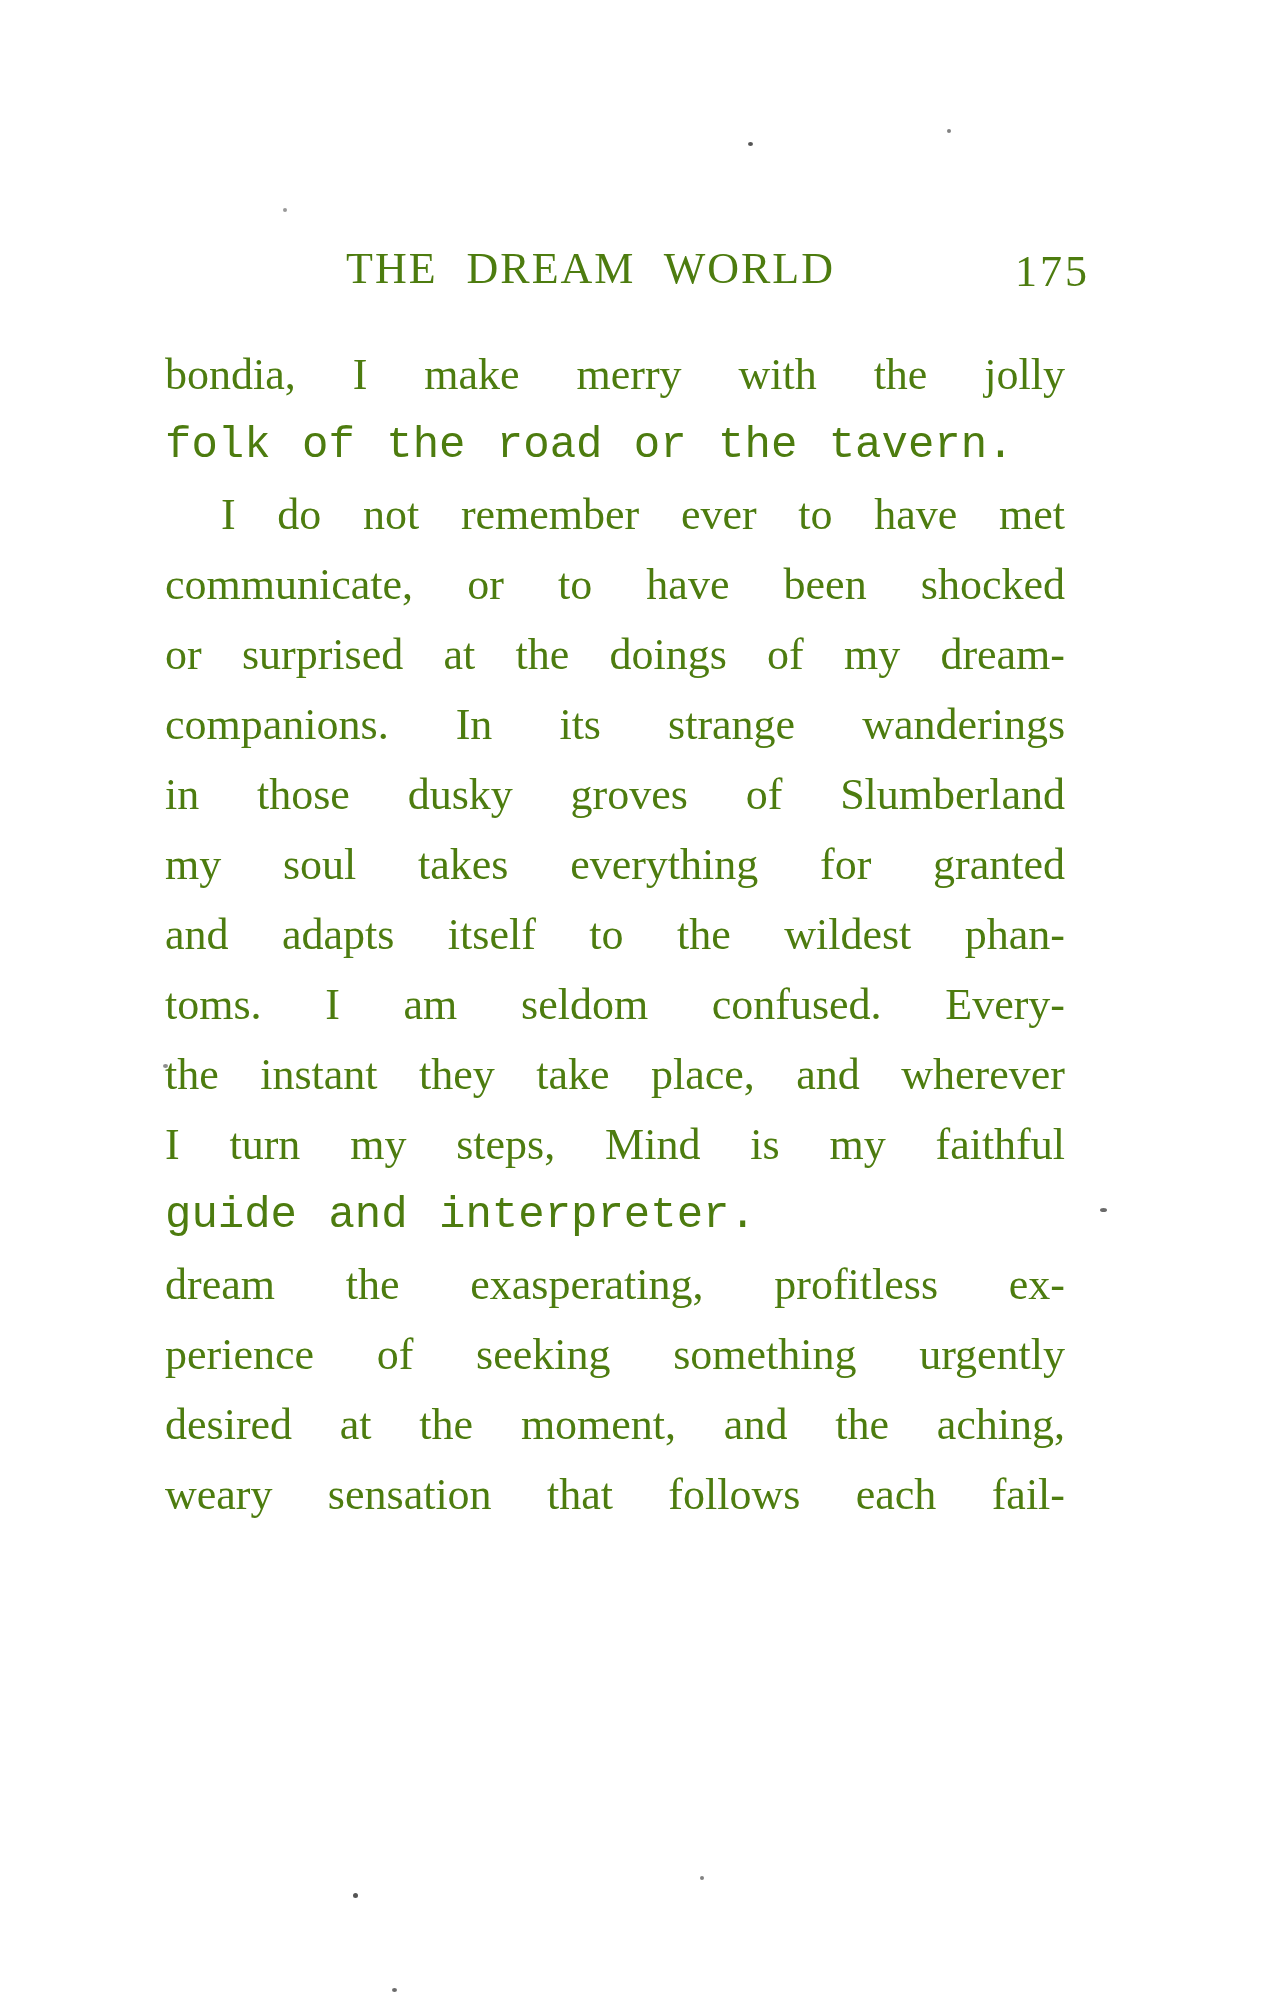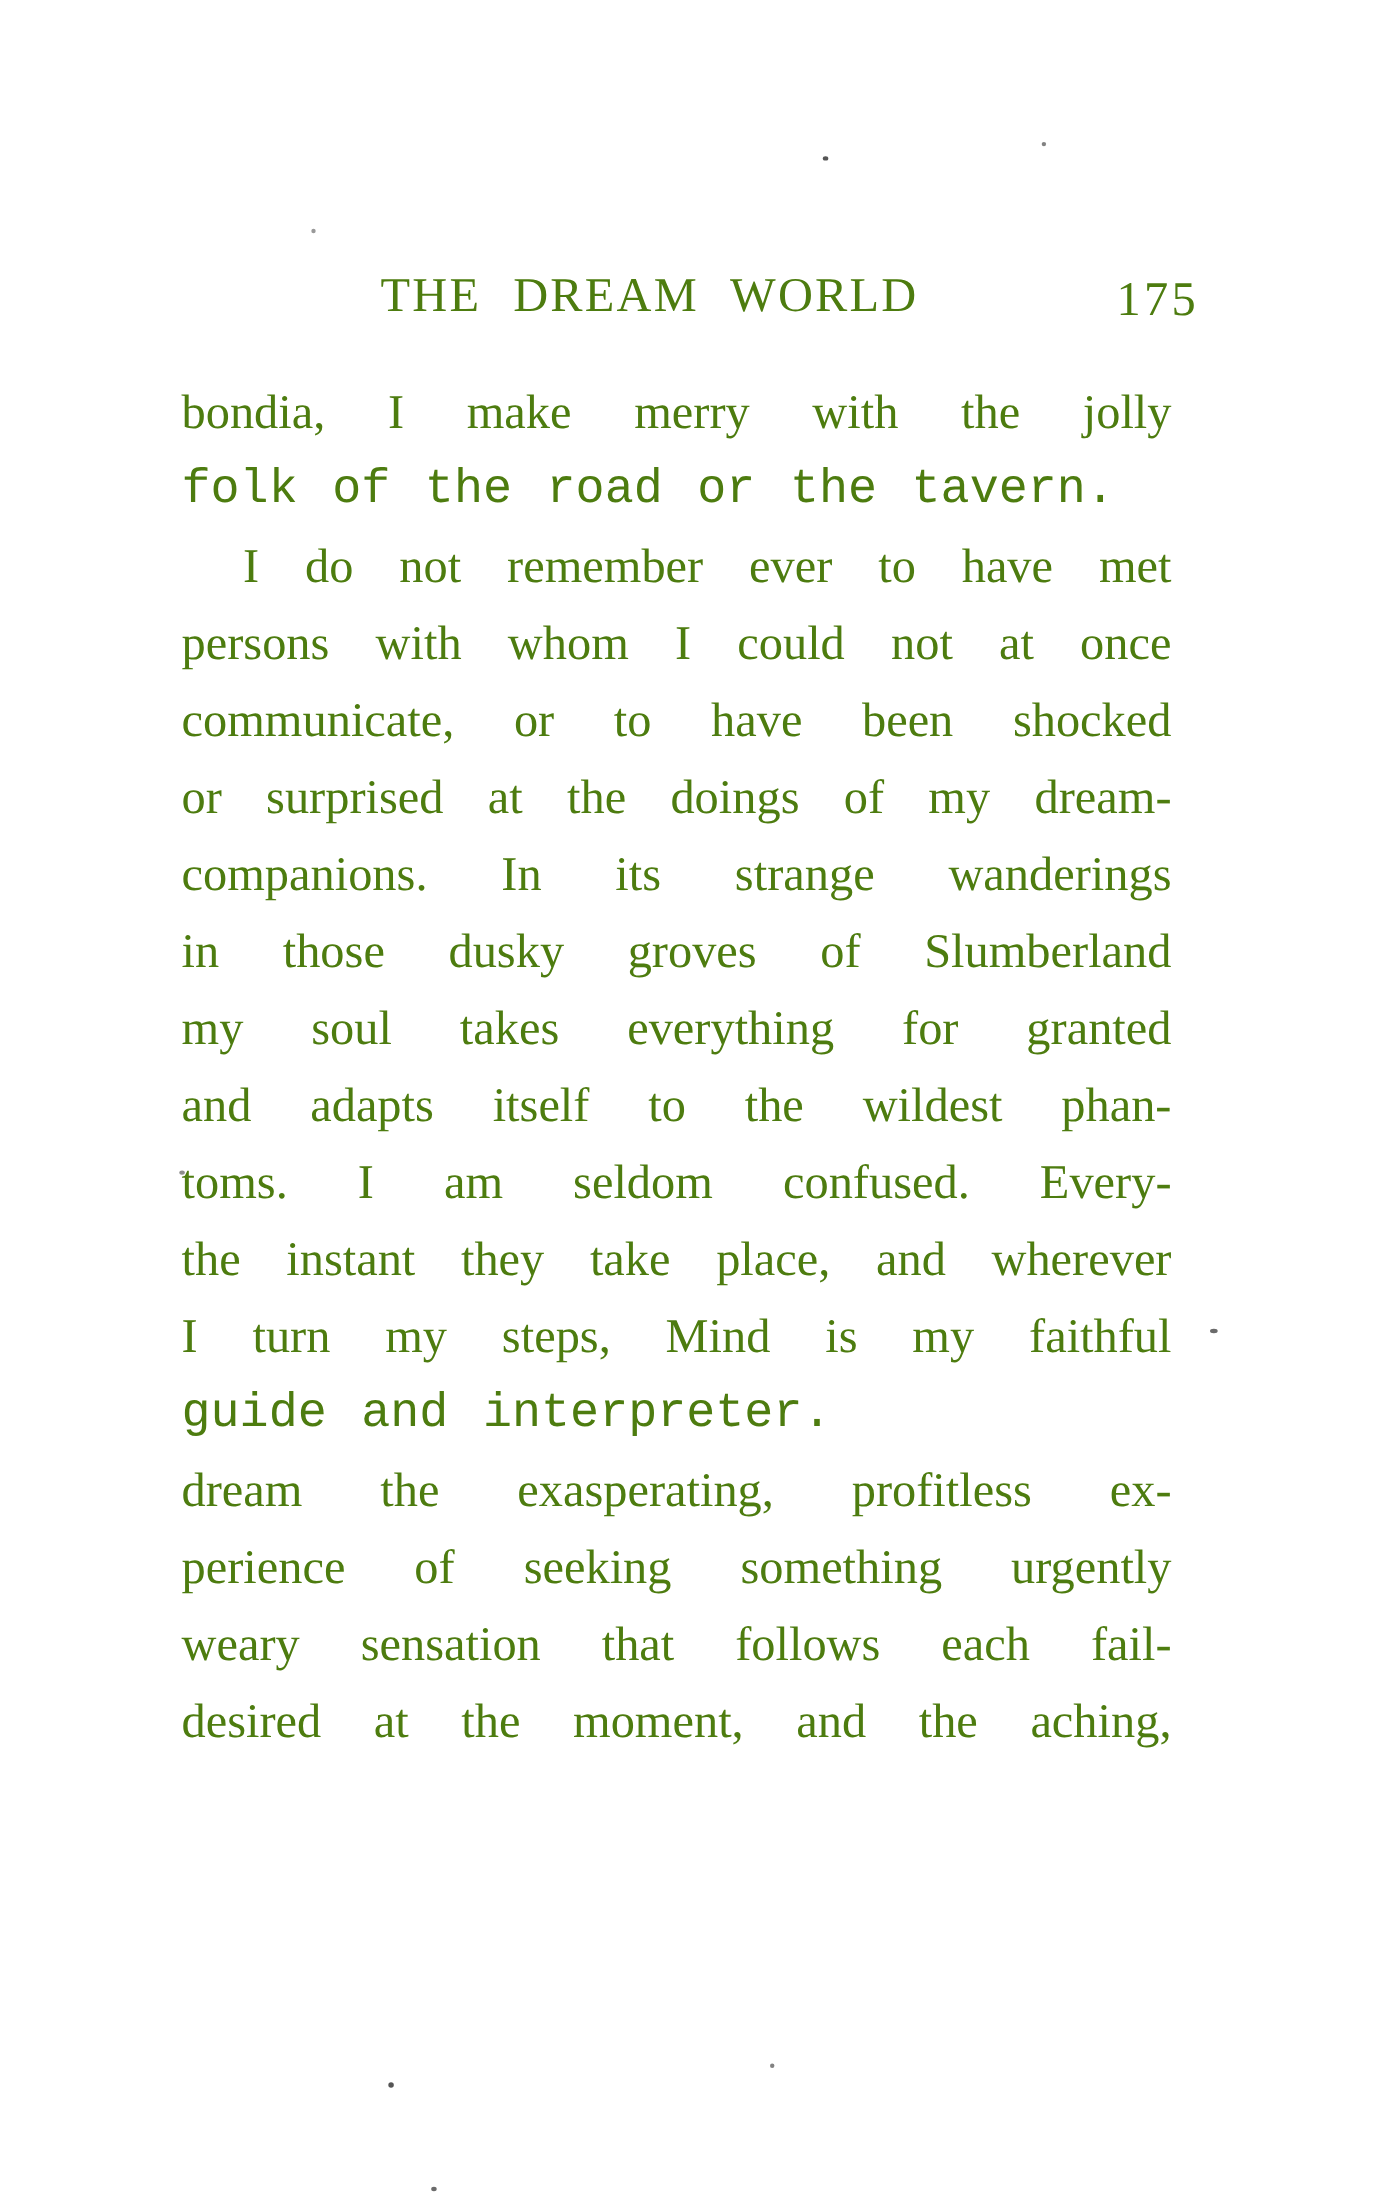--- a/index.html
+++ b/index.html
@@ -64,38 +64,37 @@
 
   <div class="body-text">
 
     <div class="para">
       <div class="line">bondia, I make merry with the jolly</div>
       <div class="line endpara">folk of the road or the tavern.</div>
     </div>
 
     <div class="para">
       <div class="line indent">I do not remember ever to have met</div>
-      <div class="line">persons with whom I could not at once</div>
       <div class="line">communicate, or to have been shocked</div>
       <div class="line">or surprised at the doings of my dream-</div>
       <div class="line">companions.  In its strange wanderings</div>
       <div class="line">in those dusky groves of Slumberland</div>
       <div class="line">my soul takes everything for granted</div>
       <div class="line">and adapts itself to the wildest phan-</div>
       <div class="line">toms.  I am seldom confused.  Every-</div>
       <div class="line">the instant they take place, and wherever</div>
       <div class="line">I turn my steps, Mind is my faithful</div>
       <div class="line endpara">guide and interpreter.</div>
     </div>
 
     <div class="para">
       <div class="line">dream the exasperating, profitless ex-</div>
       <div class="line">perience of seeking something urgently</div>
+      <div class="line">desired at the moment, and the aching,</div>
       <div class="line">weary sensation that follows each fail-</div>
-      <div class="line">desired at the moment, and the aching,</div>
     </div>
 
   </div>
 
   <div id="specks">
       <div class="speck" style="left: 283px; top: 208px; width: 4px; height: 4px; opacity: 0.45;"></div>
       <div class="speck" style="left: 748px; top: 142px; width: 5px; height: 4px; opacity: 0.75;"></div>
       <div class="speck" style="left: 947px; top: 129px; width: 4px; height: 4px; opacity: 0.55;"></div>
       <div class="speck" style="left: 163px; top: 1064px; width: 5px; height: 4px; opacity: 0.5;"></div>
       <div class="speck" style="left: 1100px; top: 1208px; width: 7px; height: 4px; opacity: 0.65;"></div>

